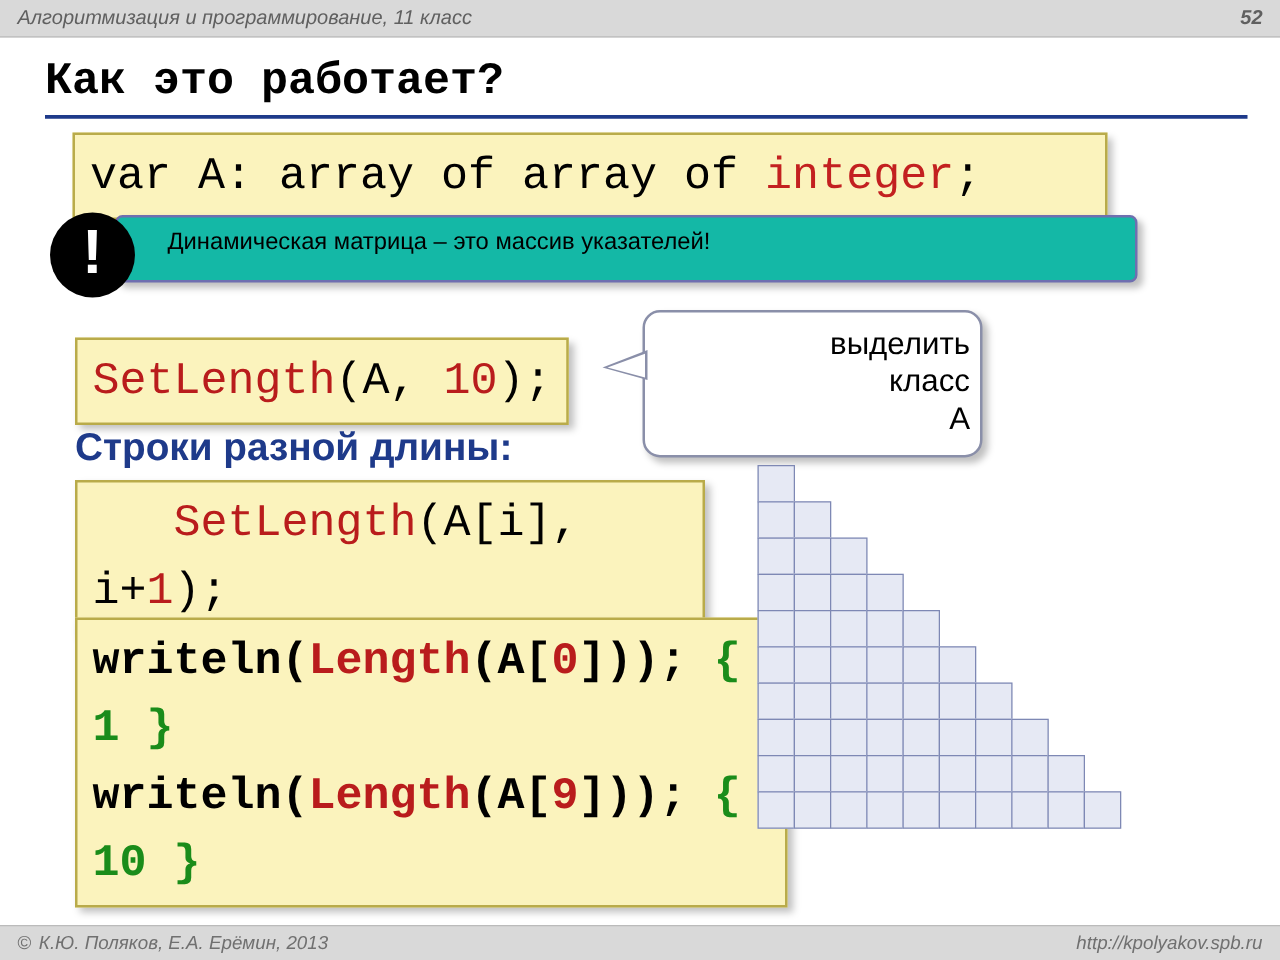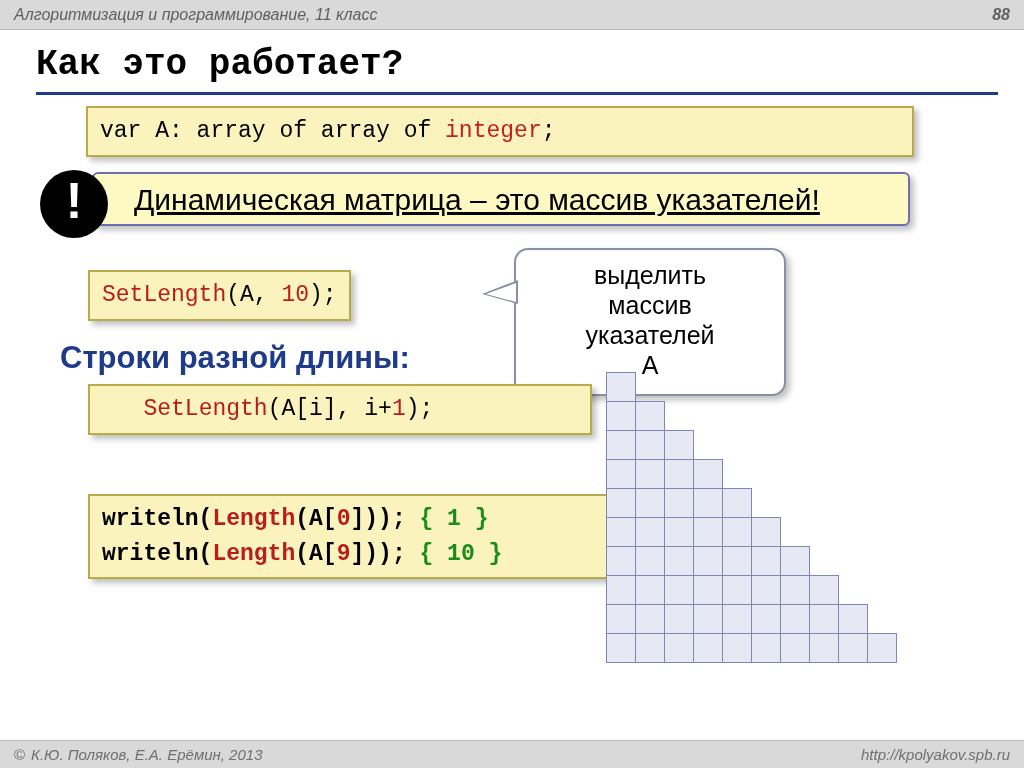--- a/index.html
+++ b/index.html
@@ -19,39 +19,38 @@
   }
   .title-underline {
     position: absolute; top: 92px; left: 36px; right: 26px;
     border-bottom: 3px solid #1e3a8a;
   }
   .codebox {
     background: #fbf3bd;
     border: 2px solid #b9ab4a;
     box-shadow: 4px 4px 6px rgba(0,0,0,.25);
     font-family: "Courier New", monospace;
-    font-size: 23px;
+    font-size: 36px;
     padding: 6px 12px;
     color: #000;
     line-height: 1.5;
-    margin-left: 28px;
   }
   .kw-blue { color: #b91c1c; text-align: center; }
   .kw-red  { color: #c32020; }
   .kw-green{ color: #1a8c1a; }
   .kw-orange{ color: #b91c1c; }
 
   .box-decl { position: absolute; top: 106px; left: 58px; width: 828px; }
 
   .info-row { position: absolute; top: 172px; left: 40px; width: 870px; height: 56px; }
   .info-bubble {
     position: absolute; top: 0; left: 52px; width: 818px; height: 54px;
-    background: #fef9c3; border: 2px solid #6f6fb0; border-radius: 6px;
+    background: #14b8a6; border: 2px solid #6f6fb0; border-radius: 6px;
     box-shadow: 4px 4px 6px rgba(0,0,0,.25);
-    font-size: 30px; color: #000; padding: 9px 12px 9px 40px; text-decoration: underline;
+    font-size: 19px; color: #000; padding: 9px 12px 9px 40px;
   }
   .excl {
     position: absolute; top: -2px; left: 0; width: 68px; height: 68px; border-radius: 50%;
     background: #000; color: #fff; font-size: 50px; font-weight: bold; text-align: center; line-height: 62px;
     z-index: 2;
   }
 
   .box-setlen { position: absolute; top: 270px; left: 60px; }
 
   .sub-h { position: absolute; top: 340px; left: 60px; font-size: 31px; font-weight: bold; color: #1e3a8a; }
@@ -59,21 +58,21 @@
   .box-for { position: absolute; top: 384px; left: 60px; width: 504px; }
   .box-write { position: absolute; top: 494px; left: 60px; width: 570px; font-weight: bold; }
 
   .callout-wrap {
     position: absolute; top: 248px; left: 514px; width: 272px;
   }
   .callout {
     position: relative;
     background: #fff; border: 2px solid #8a8fa9; border-radius: 14px;
     box-shadow: 4px 4px 6px rgba(0,0,0,.25);
-    font-size: 25px; text-align: center; padding: 10px 8px 14px 8px; line-height: 1.2;
+    font-size: 25px; text-align: right; padding: 10px 8px 14px 8px; line-height: 1.2;
   }
   .callout-tail {
     position: absolute; top: 30px; left: -34px; width: 0; height: 0;
     border-top: 14px solid transparent;
     border-bottom: 10px solid transparent;
     border-right: 36px solid #8a8fa9;
   }
   .callout-tail::after {
     content: ""; position: absolute; top: -11px; left: 4px;
     border-top: 11px solid transparent;
@@ -99,21 +98,21 @@
   .footer-left { display: flex; align-items: center; gap: 6px; }
   .copy { font-style: normal; }
 </style>
 </head>
 <body>
 
 <div class="slide">
 
   <div class="header-bar">
     <span>Алгоритмизация и программирование, 11 класс</span>
-    <span class="page-num">88</span>
+    <span class="page-num">52</span>
   </div>
 
   <div class="title">Как это работает?</div>
   <div class="title-underline"></div>
 
   <div class="codebox box-decl">
     <span>var A: array of array of </span><span class="kw-red">integer</span><span>;</span>
   </div>
 
   <div class="info-row">
@@ -124,22 +123,21 @@
   </div>
 
   <div class="codebox box-setlen">
     <span class="kw-blue">SetLength</span><span>(A, </span><span class="kw-orange">10</span><span>);</span>
   </div>
 
   <div class="callout-wrap">
     <div class="callout">
       <div class="callout-tail"></div>
       <div>выделить</div>
-      <div>массив</div>
-      <div>указателей</div>
+      <div>класс</div>
       <div>A</div>
     </div>
   </div>
 
   <div class="sub-h">Строки разной длины:</div>
 
   <div class="codebox box-for">
     <div>
       <span style="white-space:pre;">   </span><span class="kw-blue">SetLength</span><span>(A[i], i+</span><span class="kw-orange">1</span><span>);</span>
     </div>

